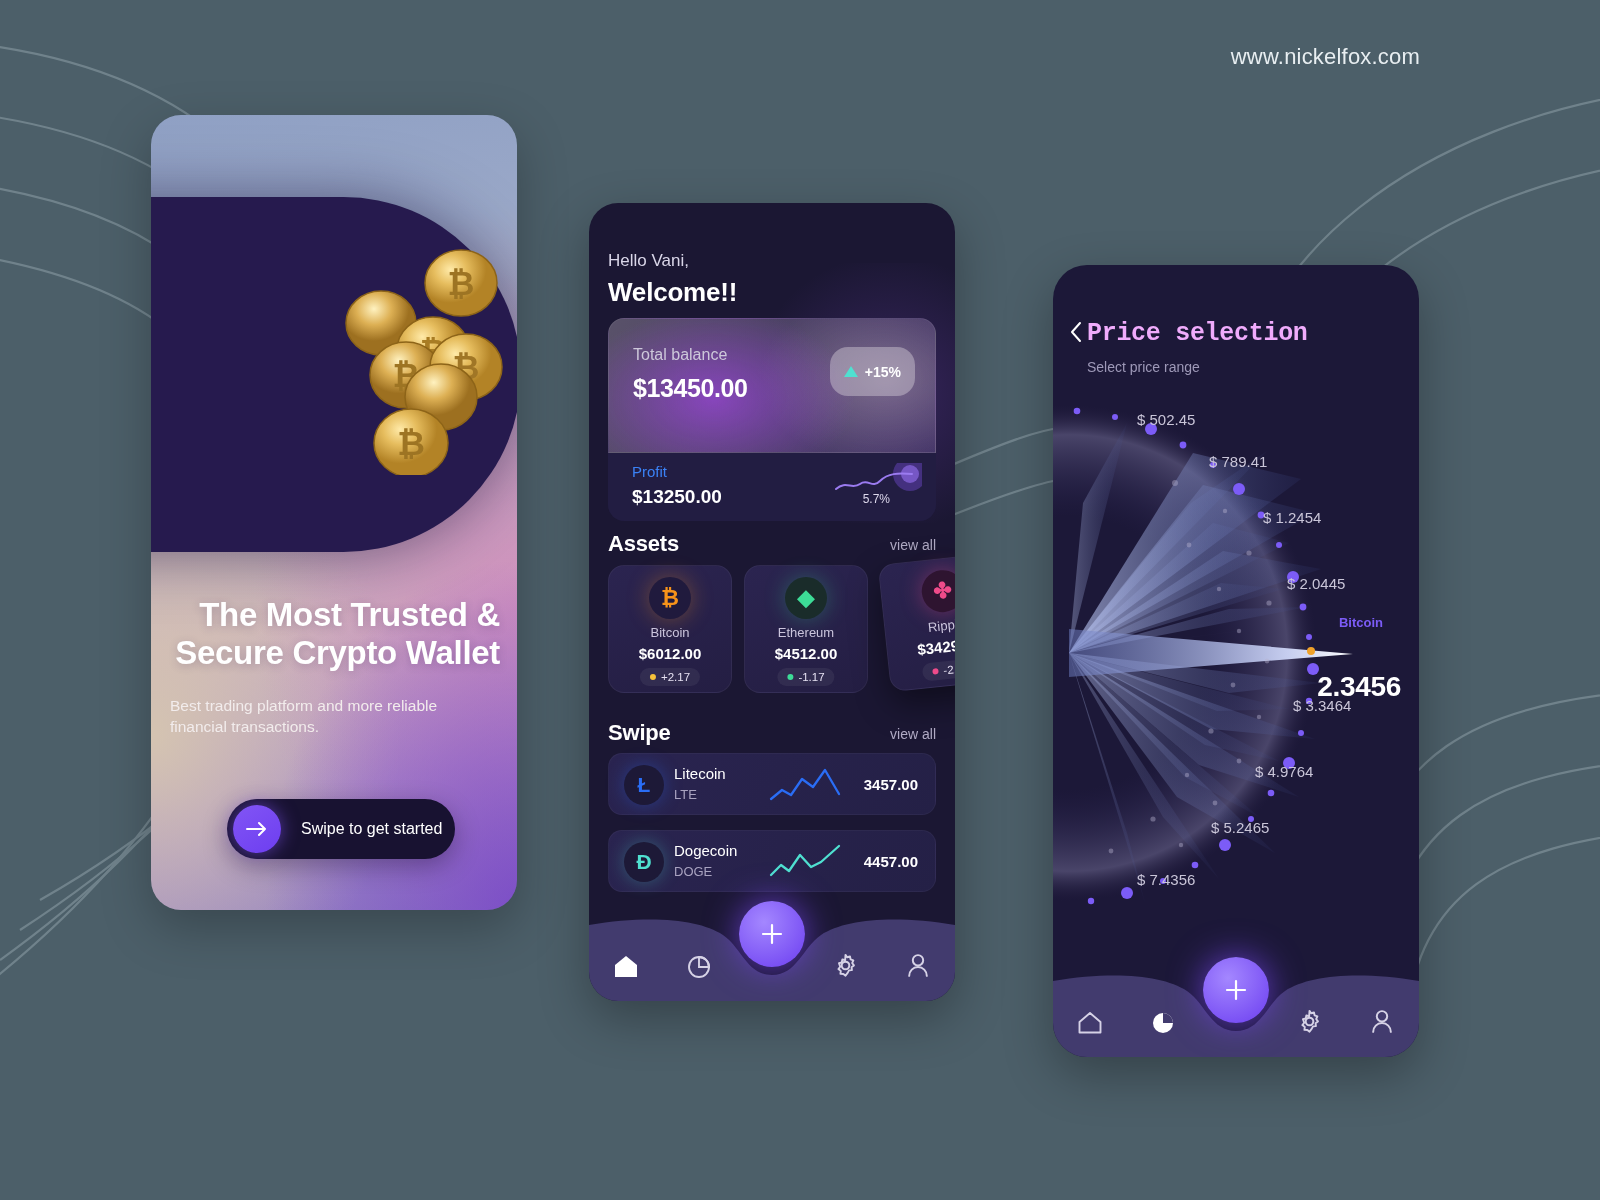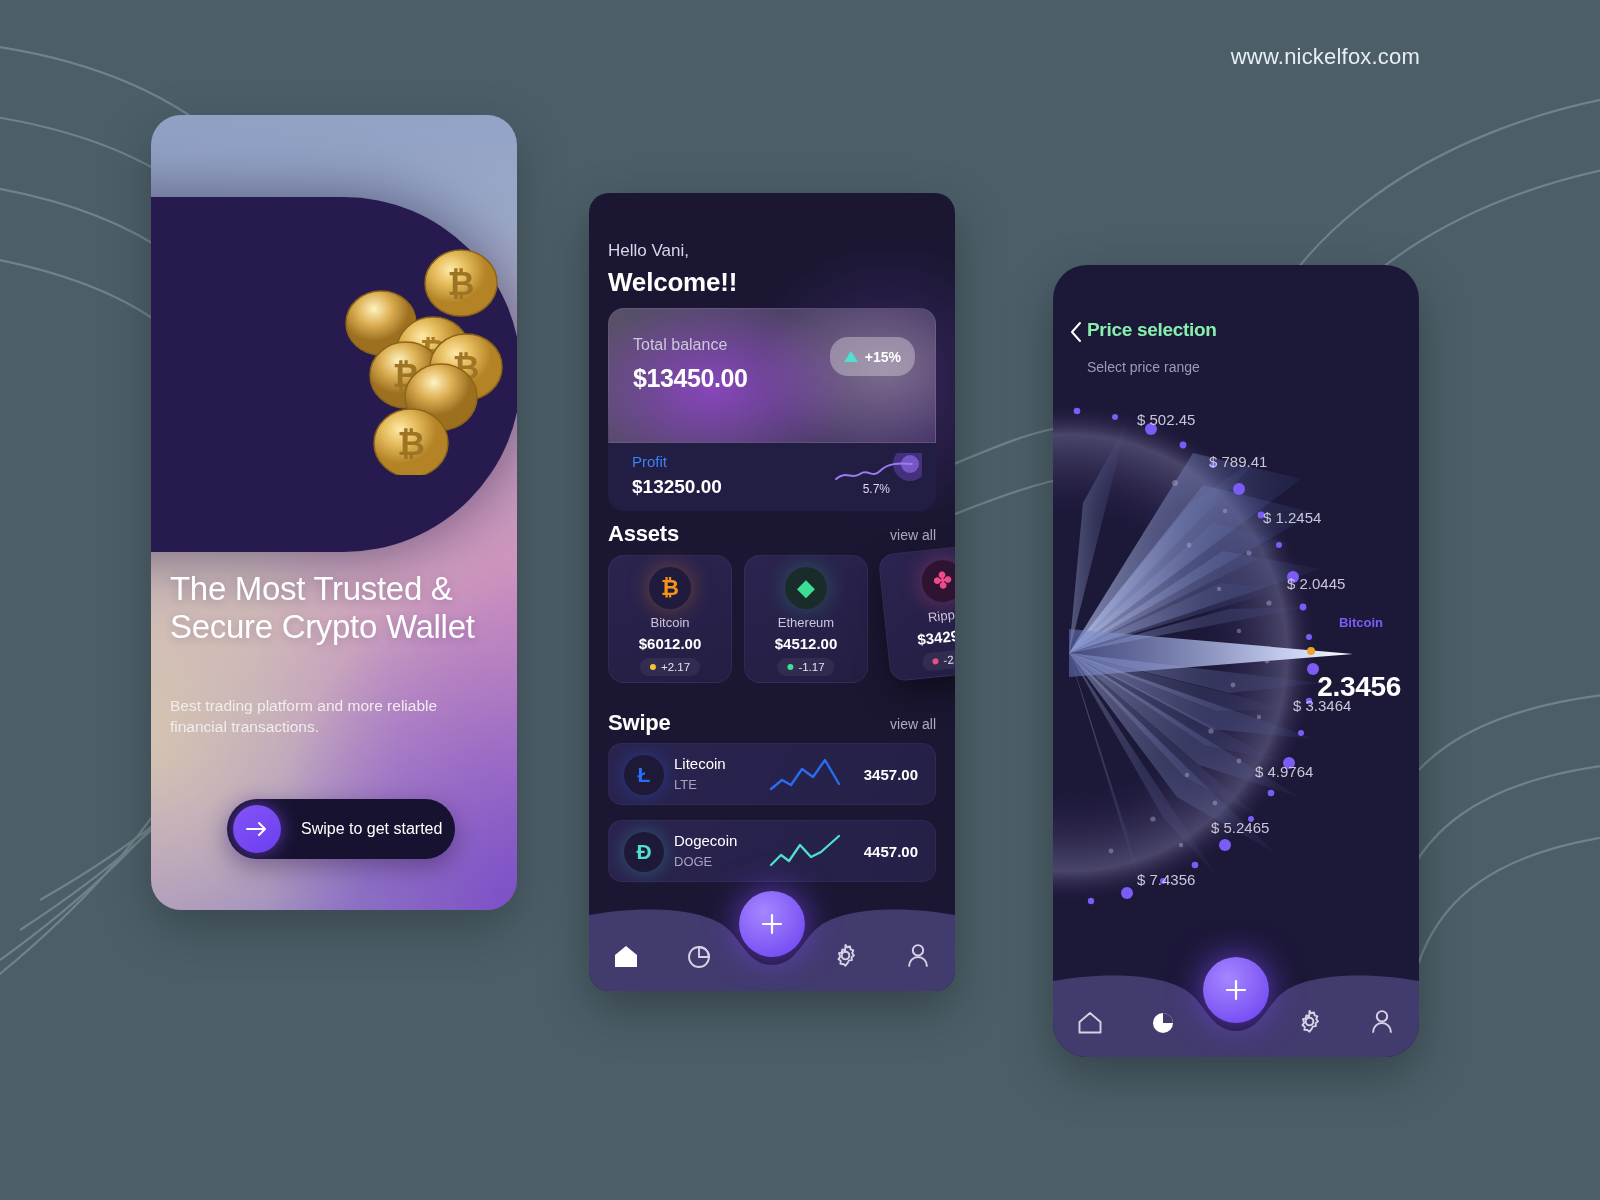--- a/index.html
+++ b/index.html
@@ -31,24 +31,25 @@
     box-shadow:0 18px 50px rgba(0,0,0,.25);
   }
   .p1-dshape {
     position:absolute; left:-120px; top:82px; width:490px; height:355px;
     background:#261a4e;
     border-radius:0 200px 200px 0;
     box-shadow:0 0 60px rgba(20,10,50,.5);
   }
   .coins { position:absolute; left:190px; top:130px; width:200px; height:230px; }
   .p1-title {
-    position:absolute; left:19px; top:455px; width:330px;
-    color:#ffffff; font-size:33px; font-weight:normal; line-height:1.15;
+    position:absolute; left:19px; top:481px; width:330px;
+    color:#ffffff; font-size:33px; font-weight:bold; line-height:1.15;
     letter-spacing:-.3px;
     text-shadow:0 2px 8px rgba(60,40,90,.25);
+    text-align:right;
   }
   .p1-sub {
     position:absolute; left:19px; top:580px; width:300px;
     color:#f2ecec; font-size:15.5px; line-height:1.38;
   }
   .p1-cta {
     position:absolute; left:76px; top:684px; width:228px; height:60px;
     background:#181231; border-radius:32px;
     display:flex; align-items:center; padding-left:6px;
     box-shadow:0 8px 24px rgba(20,10,40,.35);
@@ -56,22 +57,22 @@
   .p1-cta-circle {
     width:48px; height:48px; border-radius:50%;
     background:linear-gradient(145deg,#8255f5,#6d3ef0);
     display:flex; align-items:center; justify-content:center;
     box-shadow:0 0 18px rgba(130,85,245,.6);
   }
   .p1-cta-label { color:#fff; font-size:16px; margin-left:20px; }
 
   
   .phone2 {
-    position:absolute; left:589px; top:193px; width:366px; height:798px;
-    border-radius:20px; overflow:hidden;
+    position:absolute; left:589px; top:203px; width:366px; height:798px;
+    border-radius:29px; overflow:hidden;
     background:#1b1733;
     box-shadow:0 18px 50px rgba(0,0,0,.3);
   }
   .p2-glow {
     position:absolute; left:150px; top:60px; width:300px; height:260px;
     background:radial-gradient(circle,rgba(120,70,190,.30) 0%,rgba(120,70,190,0) 70%);
   }
   .p2-hello { position:absolute; left:19px; top:48px; color:#d9d6e8; font-size:17px; }
   .p2-welcome { position:absolute; left:19px; top:74px; color:#fff; font-size:26px; font-weight:bold; letter-spacing:-.2px; }
 
@@ -80,21 +81,21 @@
     border-radius:16px 16px 0 0; overflow:hidden;
     background:
       radial-gradient(70% 110% at 32% 60%, rgba(150,70,210,.80) 0%, rgba(150,70,210,0) 62%),
       radial-gradient(60% 100% at 85% 45%, rgba(190,175,180,.40) 0%, rgba(190,175,180,0) 65%),
       linear-gradient(115deg,rgba(140,130,150,.55),rgba(90,70,130,.55));
     border:1px solid rgba(255,255,255,.07);
   }
   .bal-label { position:absolute; left:24px; top:27px; color:#cdc8da; font-size:16px; }
   .bal-value { position:absolute; left:24px; top:55px; color:#fff; font-size:25px; font-weight:bold; letter-spacing:-.4px; }
   .bal-badge {
-    position:absolute; right:20px; top:28px; height:39px; padding:0 14px;
+    position:absolute; right:20px; top:28px; height:49px; padding:0 14px;
     border-radius:18px; background:rgba(210,205,215,.45);
     display:flex; align-items:center; gap:7px;
     color:#fff; font-size:14px; font-weight:bold;
   }
   .tri-up { width:0;height:0;border-left:7px solid transparent;border-right:7px solid transparent;border-bottom:11px solid #4fe0d0; }
 
   .profit-card {
     position:absolute; left:19px; top:250px; width:328px; height:68px;
     border-radius:0 0 16px 16px; background:#221d42;
   }
@@ -157,21 +158,21 @@
   }
 
   
   .phone3 {
     position:absolute; left:1053px; top:265px; width:366px; height:792px;
     border-radius:34px; overflow:hidden;
     background:#1c1838;
     box-shadow:0 18px 50px rgba(0,0,0,.3);
   }
   .p3-back { position:absolute; left:17px; top:56px; color:#fff; font-size:23px; }
-  .p3-title { position:absolute; left:34px; top:54px; color:#86efac; font-size:19px; font-weight:bold; letter-spacing:-.3px; }
+  .p3-title { position:absolute; left:34px; top:54px; color:#f0abfc; font-size:25px; font-weight:bold; letter-spacing:-.3px;font-family:Liberation Mono, monospace; }
   .p3-sub { position:absolute; left:34px; top:94px; color:#9e99b8; font-size:14px; }
   .dial { position:absolute; left:0; top:128px; width:366px; height:520px; }
   .p3-label { position:absolute; color:#c9c5d8; font-size:15px; white-space:nowrap; }
   .p3-ticker { position:absolute; color:#7c5cf7; font-size:13px; font-weight:bold; }
   .p3-value { position:absolute; color:#fff; font-size:28px; font-weight:bold; letter-spacing:-.3px;margin-top:40px; }
   .p3-dot { position:absolute; width:8px; height:8px; border-radius:50%; background:#f0a22a; }
 </style>
 </head>
 <body>
 

